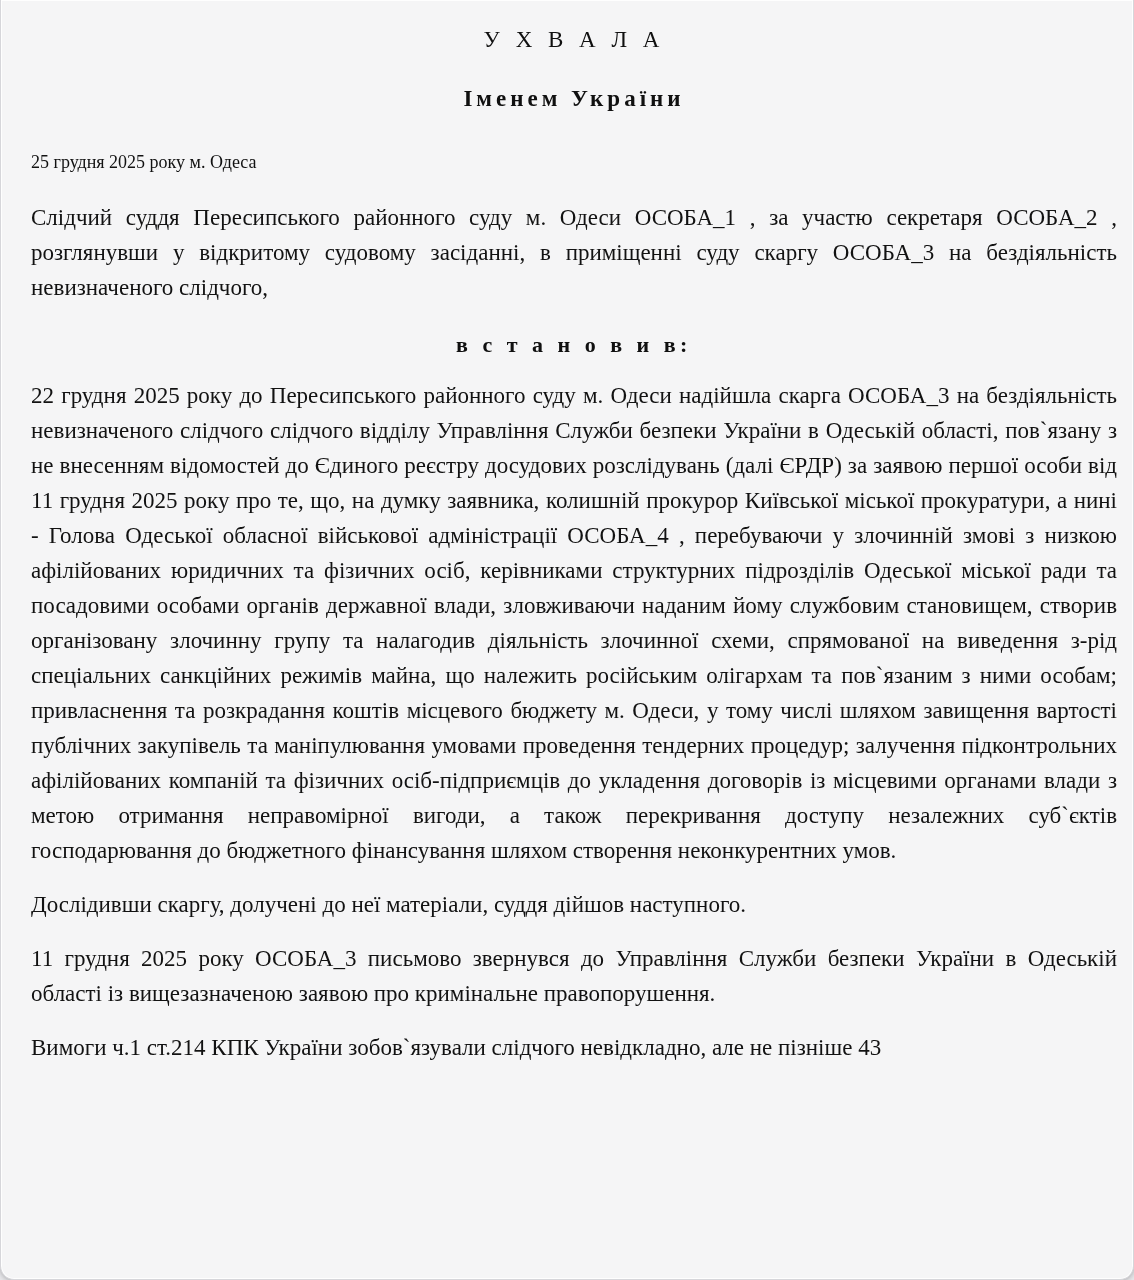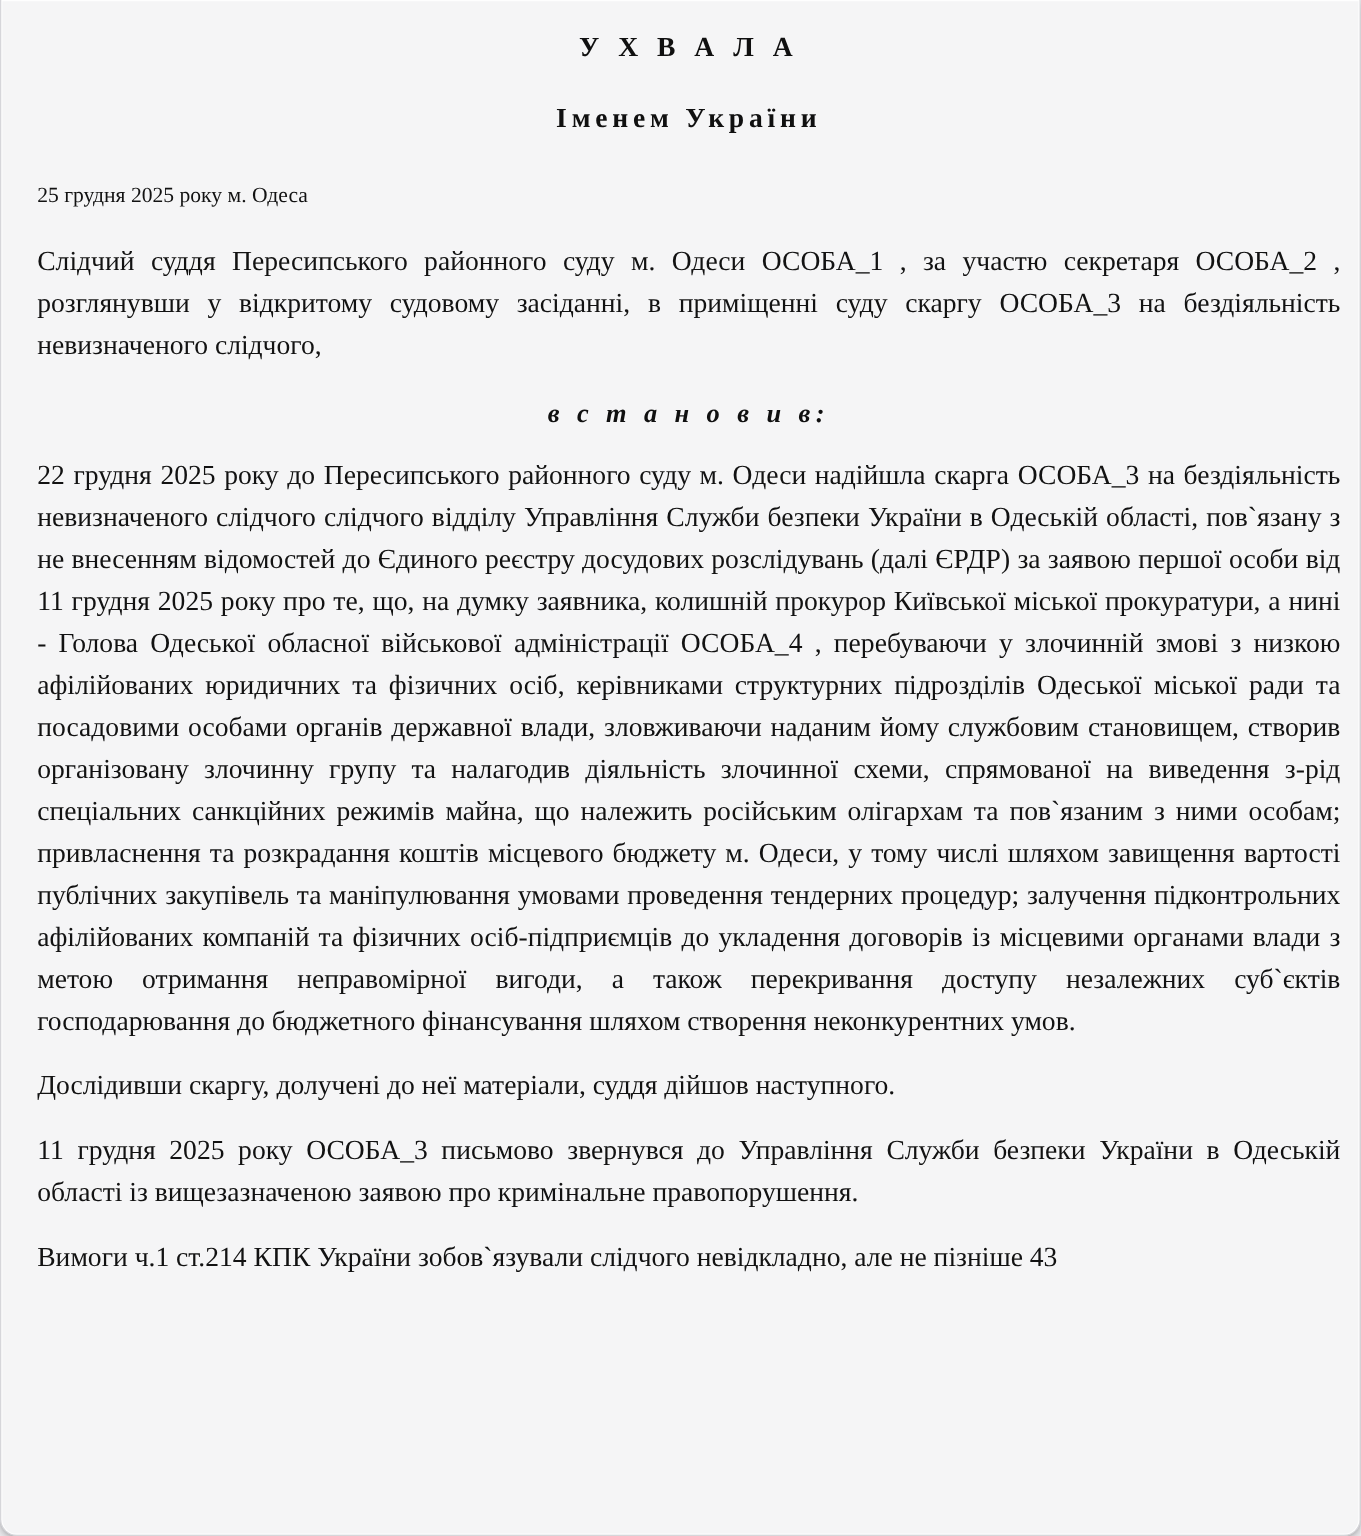--- a/index.html
+++ b/index.html
@@ -35,42 +35,41 @@
   }
 
   .doc-body {
     width: 1086px;
     color: #121212;
   }
 
   
   .doc-title {
     text-align: center;
-    font-weight: bold;
+    font-weight: normal;
     font-size: 23px;
     letter-spacing: 5px;
     margin: 0;
     padding: 26px 0 0 0;
     line-height: 1.25;
     color: #101010;
   }
   .doc-subtitle {
     text-align: center;
     font-weight: bold;
     font-size: 23px;
     letter-spacing: 4px;
     margin: 0;
     padding: 30px 0 0 0;
     line-height: 1.25;
     color: #101010;
   }
   .section-heading {
     text-align: center;
     font-weight: bold;
-    font-style: italic;
     font-size: 22px;
     letter-spacing: 4.5px;
     margin: 0;
     padding: 26px 0 0 0;
     line-height: 1.25;
     color: #101010;
   }
 
   
   .date-line {

